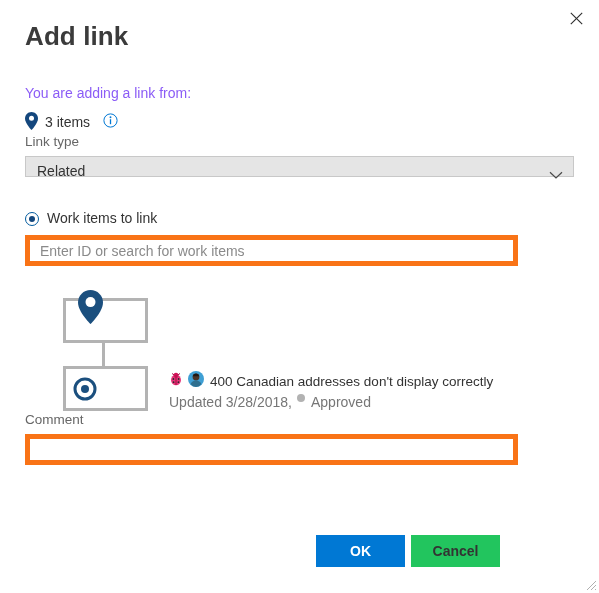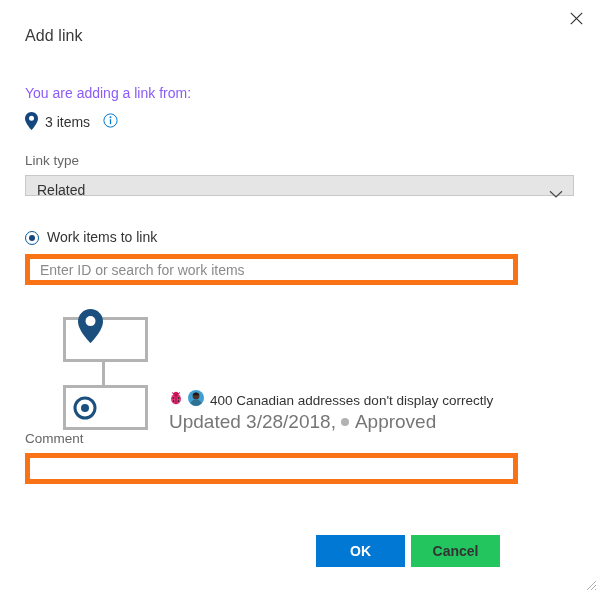--- a/index.html
+++ b/index.html
@@ -41,22 +41,22 @@
     border: none;
     padding: 0;
   }
   .close-btn svg { display: block; }
 
   
   .dlg-title {
     position: absolute;
     left: 25px;
     top: 19px;
-    font-size: 16px;
-    font-weight: 400;
+    font-size: 26px;
+    font-weight: 700;
     color: #3b3b3b;
     letter-spacing: 0.1px;
     line-height: 34px;
     white-space: nowrap;
   }
 
   
   .body-area {
     position: absolute;
     left: 25px;
@@ -68,21 +68,20 @@
     font-size: 14px;
     color: #8b5cf6;
     line-height: 19px;
     margin: 0 0 8px 0;
   }
 
   .items-row {
     display: flex;
     align-items: center;
     height: 22px;
-    margin-bottom: 19px;
   }
   .pin-icon { display:block; margin-right: 7px; }
   .items-count {
     font-size: 14px;
     color: #333333;
     margin-right: 13px;
   }
   .info-icon { display:block; cursor: pointer; }
 
   .field-label {
@@ -218,24 +217,23 @@
     white-space: nowrap;
   }
   .bug-icon { flex: none; margin-right: 5px; display:block; }
   .avatar { flex: none; margin-right: 6px; display:block; border-radius: 50%; }
   .wi-title {
     font-size: 13.5px;
     color: #333333;
   }
   .wi-sub {
     margin-top: 3px;
-    font-size: 19px;
+    font-size: 14px;
     color: #767676;
     display: flex;
-    align-items: center;
     line-height: 17px;
     white-space: nowrap;
   }
   .state-dot {
     width: 8px; height: 8px;
     border-radius: 50%;
     background: #b2b2b2;
     display: inline-block;
     margin: 0 6px 0 5px;
     flex: none;

